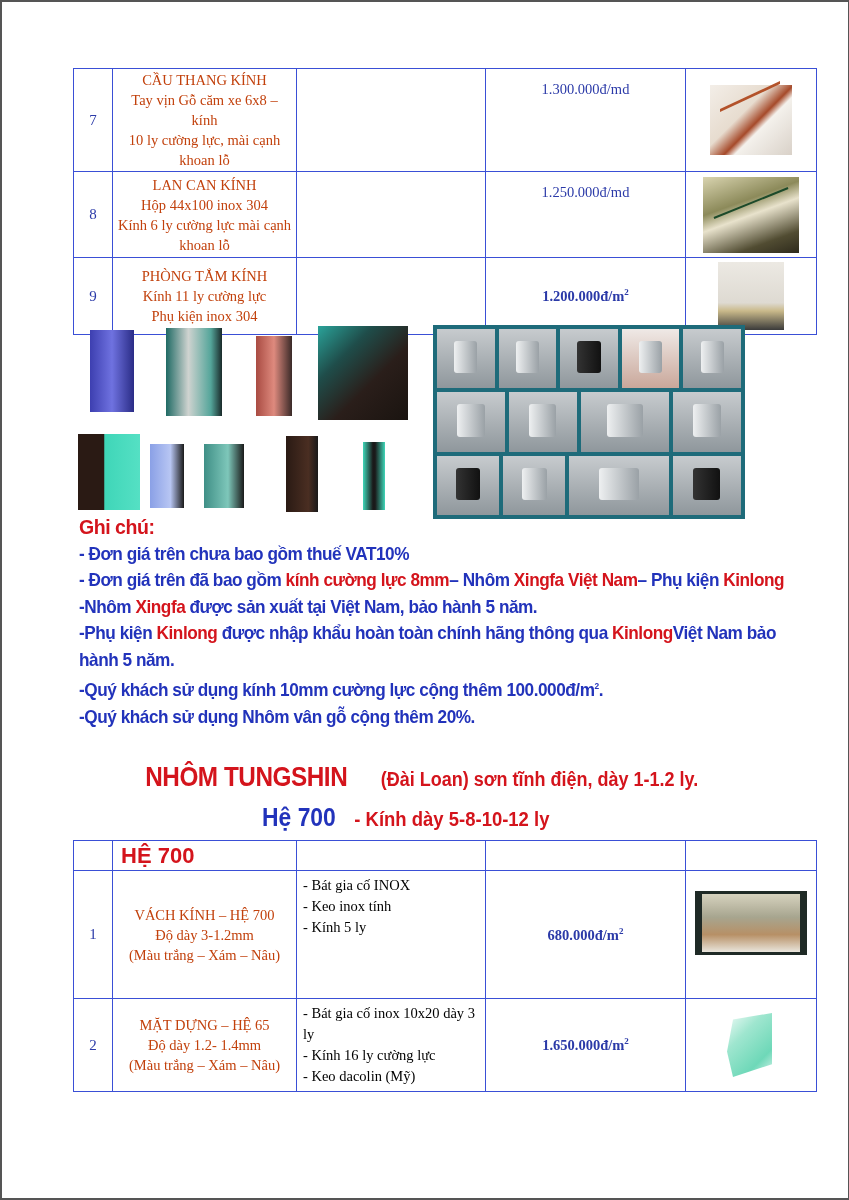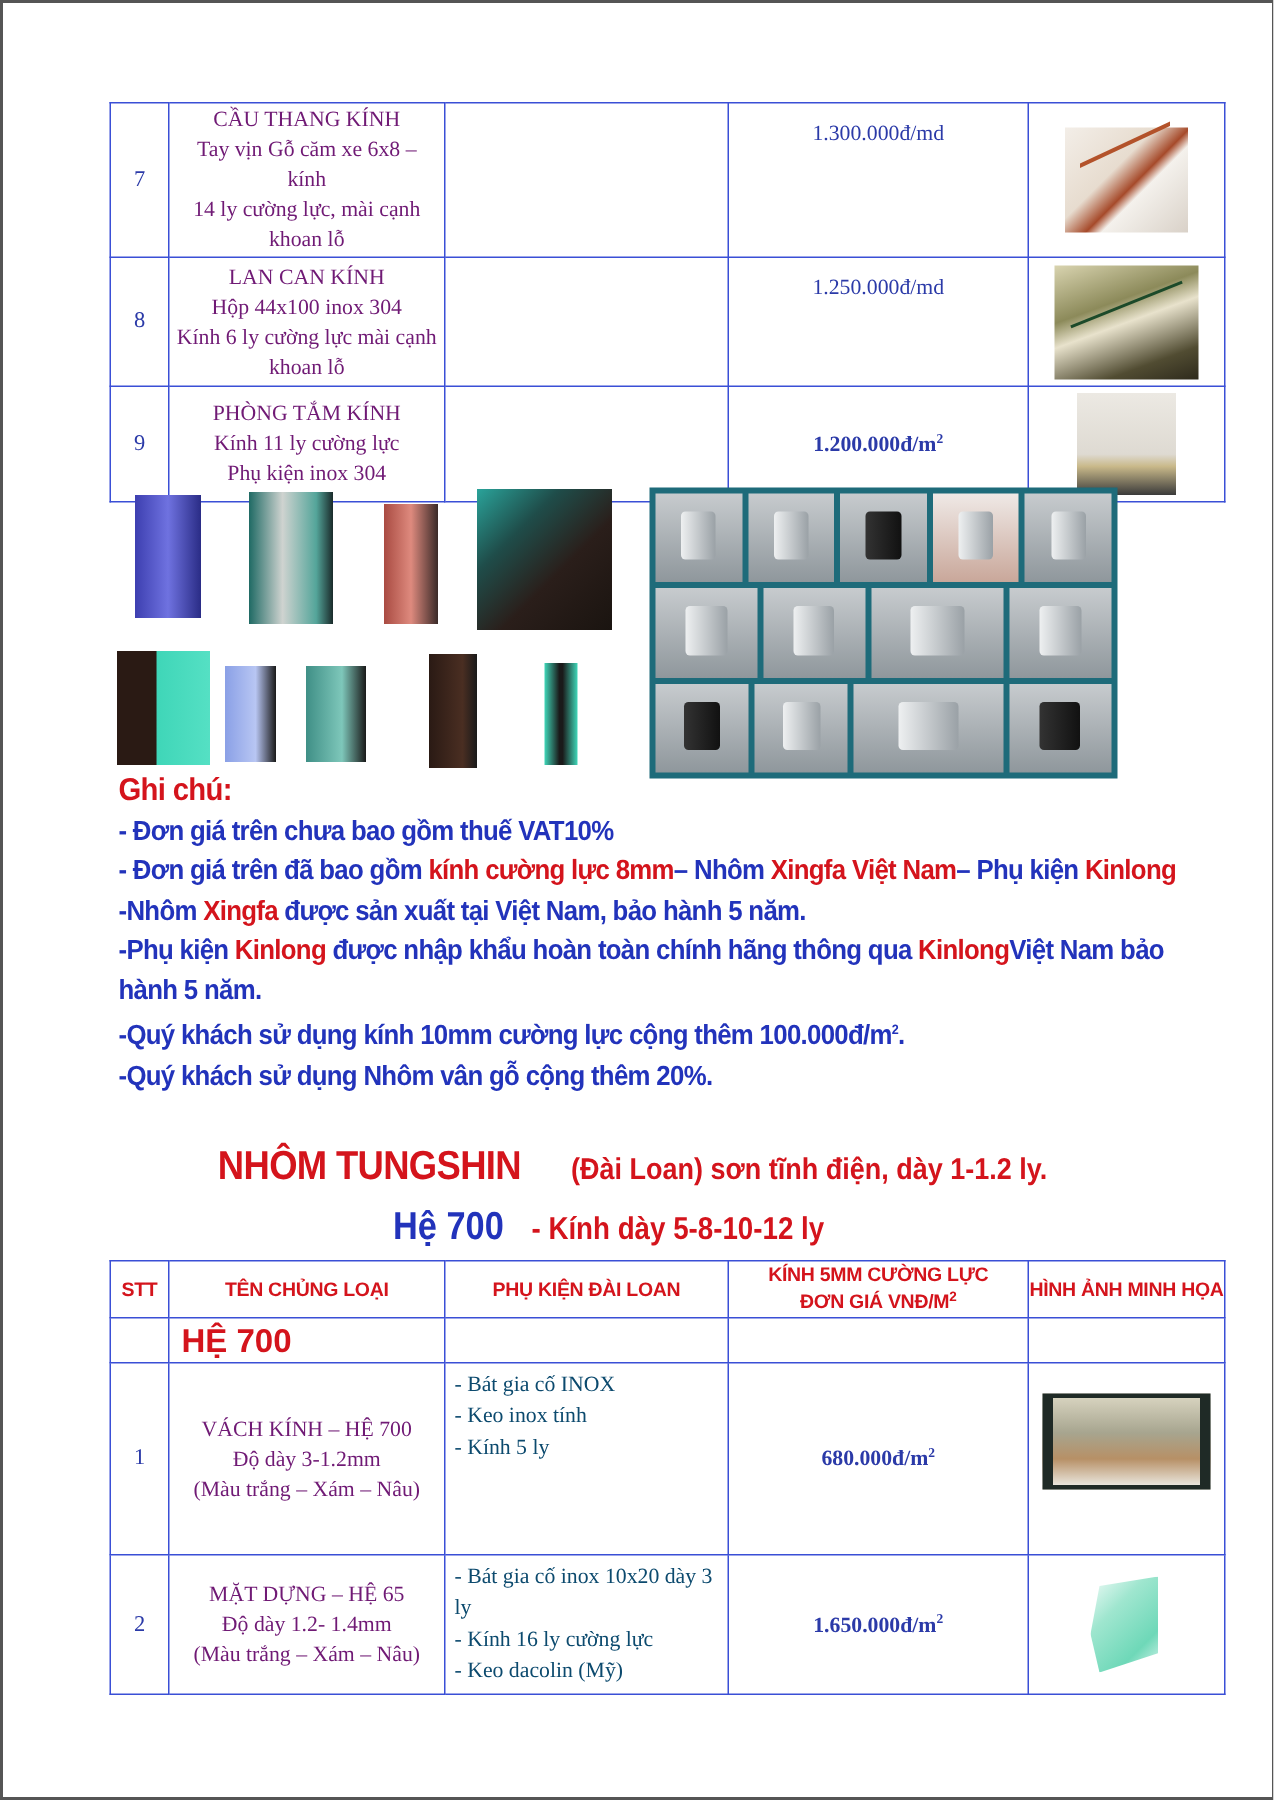--- a/index.html
+++ b/index.html
@@ -6,24 +6,24 @@
     html, body { width: 849px; height: 1200px; background: #ffffff; overflow: hidden; }
     body { position: relative; font-family: "Liberation Serif", serif; }
     .page-frame { position: absolute; left: 0; top: 0; width: 849px; height: 1200px; border: 2px solid #555; border-right-width: 1px; border-bottom-width: 2px; }
 
     table.price { position: absolute; border-collapse: collapse; table-layout: fixed; }
     table.price td, table.price th { border: 1.5px solid #3a4fd6; }
     .t1 { left: 73px; top: 68px; width: 743px; }
     .t2 { left: 73px; top: 840px; width: 743px; }
 
     .cell-stt { color: #2b3aa8; font-size: 15px; text-align: center; vertical-align: middle; }
-    .cell-name { color: #701a75; font-size: 14.5px; text-align: center; vertical-align: middle; line-height: 20px; padding: 1px 4px; }
+    .cell-name { color: #c2410c; font-size: 14.5px; text-align: center; vertical-align: middle; line-height: 20px; padding: 1px 4px; }
     .cell-price { color: #2b3aa8; font-size: 14.5px; text-align: center; vertical-align: top; padding-top: 12px; }
     .cell-price.mid { vertical-align: middle; padding-top: 0; font-weight: bold; }
-    .cell-acc { color: #0c4a6e; font-size: 14.5px; text-align: left; vertical-align: top; padding: 4px 6px; line-height: 21px; }
+    .cell-acc { color: #000000; font-size: 14.5px; text-align: left; vertical-align: top; padding: 4px 6px; line-height: 21px; }
     .cell-img { text-align: center; vertical-align: middle; }
     sup { font-size: 9px; }
 
     .hdr th { color: #d4141c; font-family: "Liberation Sans", sans-serif; font-weight: bold; font-size: 13px; height: 38px; text-align: center; vertical-align: middle; line-height: 14px; letter-spacing: -0.2px; }
     .group-label { color: #d4141c; font-family: "Liberation Sans", sans-serif; font-weight: bold; font-size: 22px; text-align: left; padding-left: 8px; height: 30px; vertical-align: middle; }
 
     
     .ph { display: inline-block; vertical-align: middle; }
     .ph-stair { width: 82px; height: 70px; background: linear-gradient(135deg,#f3eee8 0%,#e7dccf 40%,#a64a2a 55%,#f4f1ec 62%,#d9d1c8 100%); position: relative; }
     .ph-stair::after { content:""; position:absolute; left:10px; top:10px; width:60px; height:40px; border-top:3px solid #b3522a; transform: skewY(-25deg); }
@@ -67,21 +67,21 @@
       <col style="width:189px">
       <col style="width:200px">
       <col style="width:131px">
   </colgroup>
   <tbody>
       <tr style="height:87px">
     <td class="cell-stt">7</td>
     <td class="cell-name">
       <div>CẦU THANG KÍNH</div>
       <div>Tay vịn Gỗ căm xe 6x8 – kính</div>
-      <div>14 ly cường lực, mài cạnh</div>
+      <div>10 ly cường lực, mài cạnh</div>
       <div>khoan lỗ</div>
     </td>
     <td class="cell-acc"></td>
     <td class="cell-price"><span>1.300.000đ/md</span></td>
     <td class="cell-img"><span class="ph ph-stair"></span></td>
   </tr>
   <tr style="height:86px">
     <td class="cell-stt">8</td>
     <td class="cell-name">
       <div>LAN CAN KÍNH</div>
@@ -170,30 +170,20 @@
 
 <table class="price t2">
   <colgroup>
     <col style="width:39px">
       <col style="width:184px">
       <col style="width:189px">
       <col style="width:200px">
       <col style="width:131px">
   </colgroup>
   <tbody>
-      <tr class="hdr">
-    <th>STT</th>
-    <th>TÊN CHỦNG LOẠI</th>
-    <th>PHỤ KIỆN ĐÀI LOAN</th>
-    <th>
-      <div>KÍNH 5MM CƯỜNG LỰC</div>
-      <div><span>ĐƠN GIÁ VNĐ/M</span><sup>2</sup></div>
-    </th>
-    <th>HÌNH ẢNH MINH HỌA</th>
-  </tr>
   <tr>
     <td></td>
     <td class="group-label">HỆ 700</td>
     <td></td>
     <td></td>
     <td></td>
   </tr>
   <tr style="height:128px">
     <td class="cell-stt">1</td>
     <td class="cell-name">

